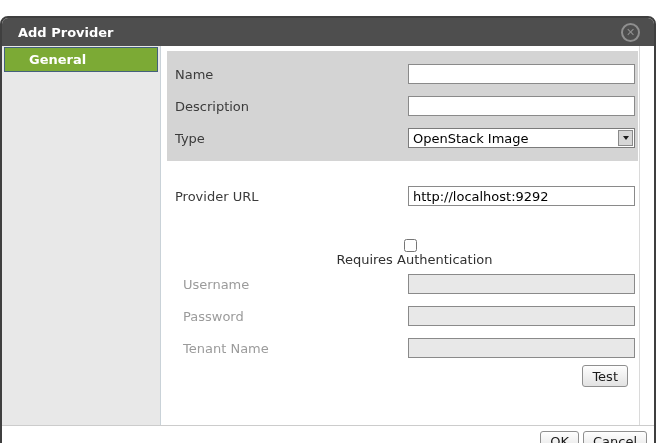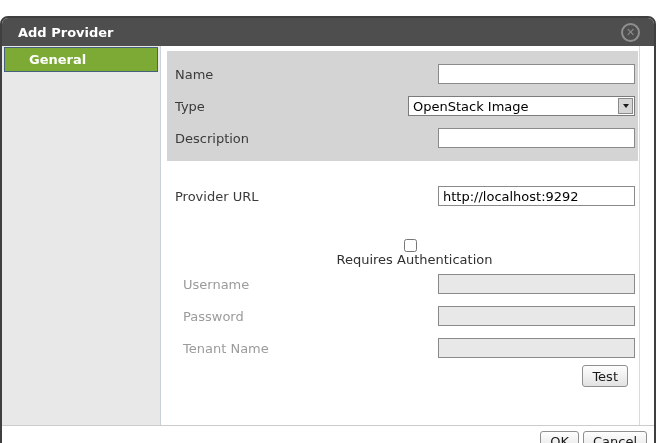--- a/index.html
+++ b/index.html
@@ -28,21 +28,21 @@
     padding-left:24px; cursor:pointer; }
 
   .main { flex:1 1 auto; position:relative; margin-right:14px;
     border-right:1px solid #dadada; }
 
   .gray-panel { background:#d4d4d4; margin:5px 1px 0 6px; padding:7px 0; }
   .frow { display:flex; align-items:center; height:32px; padding:0 3px 0 8px; }
   .frow .lbl { flex:1 1 auto; font-size:13px; color:#3b3b3b; }
   .frow .lbl.dim { color:#9b9b9b; padding-left:8px; }
 
-  .txt { width:197px; height:20px; border:1px solid #8a8a8a; background:#ffffff;
+  .txt { width:227px; height:20px; border:1px solid #8a8a8a; background:#ffffff;
     font-size:13px; padding:1px 4px; font-family:inherit; color:#000; }
   .txt:disabled { background:#e8e8e8; color:#777; }
 
   .select { width:227px; height:20px; border:1px solid #7b7b7b; background:#ffffff;
     display:flex; align-items:center; cursor:pointer; }
   .sel-text { flex:1 1 auto; font-size:13px; padding-left:4px; color:#000;
     white-space:nowrap; overflow:hidden; }
   .sel-btn { flex:0 0 15px; height:16px; margin:1px; background:#d6d6d6;
     border:1px solid #8a8a8a; display:flex; align-items:center; justify-content:center; }
   .sel-arrow { width:0; height:0; border-left:3px solid transparent;
@@ -85,31 +85,31 @@
     </div>
 
     <div class="main">
 
       <div class="gray-panel">
         <div class="frow">
           <span class="lbl">Name</span>
           <input class="txt" type="text" value="" style="">
         </div>
         <div class="frow">
+          <span class="lbl">Description</span>
+          <input class="txt" type="text" value="" style="">
+        </div>
+        <div class="frow">
           <span class="lbl">Type</span>
           <div class="select">
             <span class="sel-text">OpenStack Image</span>
             <span class="sel-btn">
               <span class="sel-arrow"></span>
             </span>
           </div>
-        </div>
-        <div class="frow">
-          <span class="lbl">Description</span>
-          <input class="txt" type="text" value="" style="">
         </div>
       </div>
 
       <div class="white-section">
         <div class="frow">
           <span class="lbl">Provider URL</span>
           <input class="txt" type="text" value="http://localhost:9292" style="">
         </div>
 
         <div class="auth-row">

